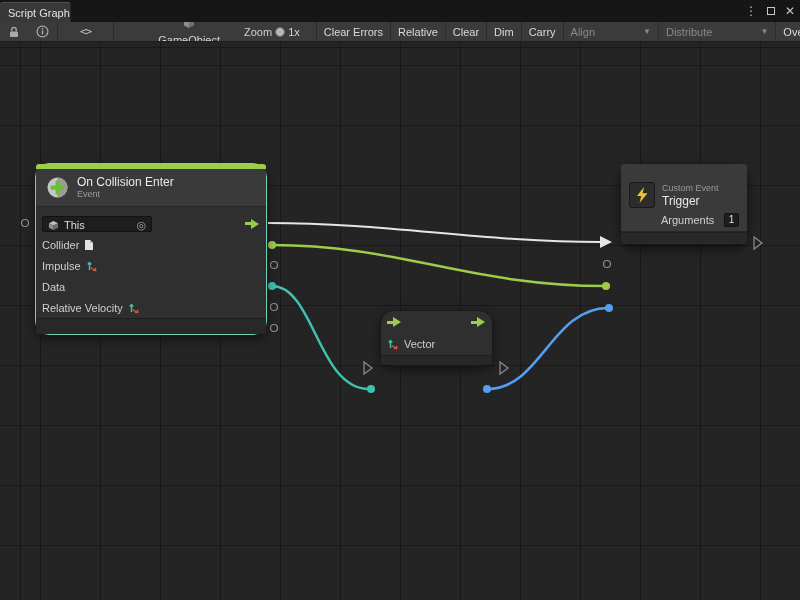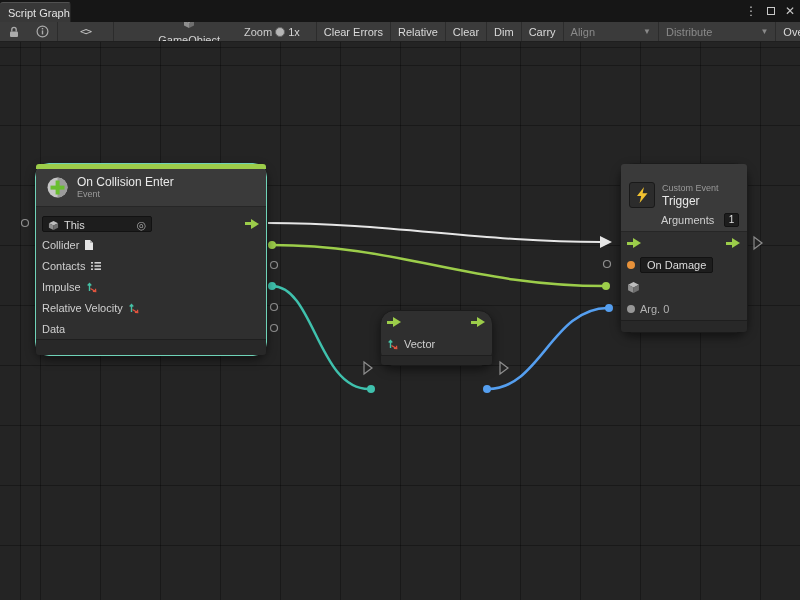--- a/index.html
+++ b/index.html
@@ -222,52 +222,39 @@
       <div class="prow">
         <span>Collider</span>
         <span class="icon">
           <svg width="10" height="12" viewBox="0 0 10 12">
               <path d="M1 1 H6 L9 4 V11 H1 Z" fill="#e4e4e4"></path>
               <path d="M6 1 L6 4 H9" fill="#b5b5b5"></path>
             </svg>
         </span>
       </div>
       <div class="prow">
-        <span>Contacts</span>
-        <span class="icon">
-          <svg width="12" height="12" viewBox="0 0 12 12">
-              <rect x="1" y="2" width="2" height="1.6" fill="#d0d0d0"></rect>
-              <rect x="4.5" y="2" width="6.5" height="1.6" fill="#d0d0d0"></rect>
-              <rect x="1" y="5.2" width="2" height="1.6" fill="#d0d0d0"></rect>
-              <rect x="4.5" y="5.2" width="6.5" height="1.6" fill="#d0d0d0"></rect>
-              <rect x="1" y="8.4" width="2" height="1.6" fill="#d0d0d0"></rect>
-              <rect x="4.5" y="8.4" width="6.5" height="1.6" fill="#d0d0d0"></rect>
-            </svg>
-        </span>
-      </div>
-      <div class="prow">
         <span>Impulse</span>
         <span class="icon">
           <svg width="12" height="12" viewBox="0 0 12 12">
               <path d="M3.5 10 V2.8 M1.7 4.4 L3.5 2.6 L5.3 4.4" stroke="#45c0a5" stroke-width="1.4" fill="none"></path>
               <path d="M4.5 7.5 L9.5 10.5 M9.5 7.8 L9.7 10.6 L6.9 10.4" stroke="#e0543e" stroke-width="1.3" fill="none"></path>
             </svg>
         </span>
       </div>
+      <div class="prow pad-end">
+        <span>Data</span>
+      </div>
       <div class="prow">
         <span>Relative Velocity</span>
         <span class="icon">
           <svg width="12" height="12" viewBox="0 0 12 12">
               <path d="M3.5 10 V2.8 M1.7 4.4 L3.5 2.6 L5.3 4.4" stroke="#45c0a5" stroke-width="1.4" fill="none"></path>
               <path d="M4.5 7.5 L9.5 10.5 M9.5 7.8 L9.7 10.6 L6.9 10.4" stroke="#e0543e" stroke-width="1.3" fill="none"></path>
             </svg>
         </span>
-      </div>
-      <div class="prow pad-end">
-        <span>Data</span>
       </div>
     </div>
     <div class="n-footer"></div>
   </div>
 
   <div class="node node-mag">
     <div class="n-body">
       <div class="prow">
         <span class="flow-arrow"></span>
         <span class="flow-arrow"></span>
@@ -296,39 +283,16 @@
       </span>
       <div>
         <div class="n-sub">Custom Event</div>
         <div class="n-title">Trigger</div>
       </div>
     </div>
     <div class="args-row">
       <span>Arguments</span>
       <span class="args-box">1</span>
     </div>
-    <div class="n-body">
-      <div class="prow between">
-        <span class="flow-arrow"></span>
-        <span class="flow-arrow"></span>
-      </div>
-      <div class="prow">
-        <span class="dot orange"></span>
-        <span class="name-box">On Damage</span>
-      </div>
-      <div class="prow">
-        <span class="icon">
-          <svg width="13" height="13" viewBox="0 0 12 12">
-              <path d="M6 1 L11 3.5 L6 6 L1 3.5 Z" fill="#bdbdbd"></path>
-              <path d="M1 3.5 L6 6 V11 L1 8.5 Z" fill="#8f8f8f"></path>
-              <path d="M11 3.5 L6 6 V11 L11 8.5 Z" fill="#6f6f6f"></path>
-            </svg>
-        </span>
-      </div>
-      <div class="prow">
-        <span class="dot gray"></span>
-        <span class="arg-label">Arg. 0</span>
-      </div>
-    </div>
     <div class="n-footer"></div>
   </div>
 
 </div>
 
 </body></html>

